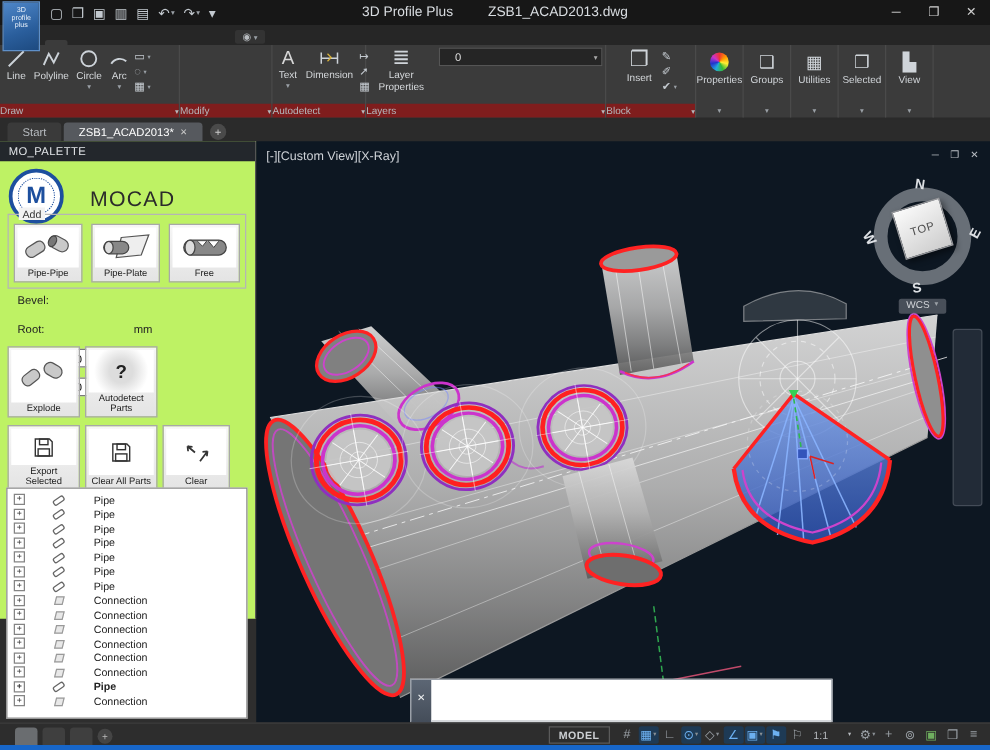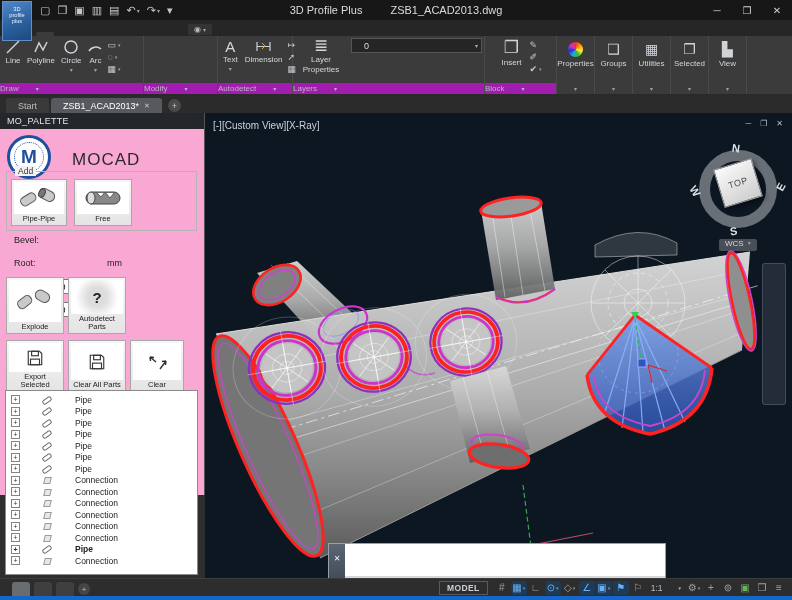--- a/index.html
+++ b/index.html
@@ -17,21 +17,21 @@
   .winbtns{right:0;top:0;display:flex;height:20px;}
   .winbtns span{width:30px;height:20px;display:flex;align-items:center;justify-content:center;font-size:10px;color:#cfcfcf;}
   
   .tabrow{left:0;top:20px;width:792px;height:16px;background:#262626;display:flex;align-items:flex-end;padding-left:36px;box-sizing:border-box;}
   .rtab{font-size:10px;color:#c9cdd1;padding:2px 9px 2px 9px;cursor:default;}
   .rtab.active{background:#3b3b3b;color:#fff;border-radius:2px 2px 0 0;}
   .expressbtn{display:flex;align-items:center;gap:2px;margin-left:8px;padding:1px 6px;color:#b8bcc0;font-size:8px;background:#333;border-radius:2px;margin-bottom:1px;}
   
   .ribbon{left:0;top:36px;width:792px;height:60px;background:#3b3b3b;display:flex;border-bottom:2px solid #2a2a2a;box-sizing:border-box;}
   .panel{position:relative;height:58px;border-right:1px solid #4a4a4a;box-sizing:border-box;display:flex;flex-direction:column;}
-  .panel-label{position:absolute;bottom:0;left:0;right:0;height:11px;font-size:8px;color:#b5b9bd;display:flex;align-items:center;justify-content:flex-start;gap:17px;background:#a21caf;}
+  .panel-label{position:absolute;bottom:0;left:0;right:0;height:11px;font-size:8px;color:#b5b9bd;display:flex;align-items:center;justify-content:space-between;gap:17px;background:#7f1d1d;}
   .panel-label .car{font-size:6px;}
   .pbody{flex:1;display:flex;align-items:flex-start;padding:2px 3px;gap:2px;}
   .bigbtn{display:flex;flex-direction:column;align-items:center;justify-content:flex-start;gap:1px;color:#d5d8db;font-size:8px;line-height:9px;padding:1px 2px;}
   .bigbtn svg{display:block;}
   .bigbtn .car{font-size:6px;color:#9aa0a6;}
   .smallcol{display:flex;flex-direction:column;gap:2px;padding-top:2px;}
   .smallcol .si{display:flex;align-items:center;gap:2px;font-size:9px;color:#c4cad0;}
   .smallcol .car{font-size:5px;color:#9aa0a6;}
   .modgrid{display:grid;grid-template-columns:repeat(4,17px);grid-auto-rows:15px;padding:3px 2px;}
   .modgrid span{font-size:10px;color:#c2c8ce;text-align:center;line-height:15px;}
@@ -43,21 +43,21 @@
   .collapsed .plabel{font-size:8px;color:#d0d4d8;text-align:center;line-height:8px;}
   .collapsed .car{font-size:6px;color:#9aa0a6;position:absolute;bottom:2px;}
   [data-name="panel-properties"] .picon i{display:block;width:15px;height:15px;border-radius:50%;background:conic-gradient(#e33,#f90,#fe3,#3b3,#2ad,#23c,#c3c,#e33);}
   
   .filetabs{left:0;top:96px;width:792px;height:17px;background:#2b2b2b;display:flex;align-items:flex-end;padding-left:6px;box-sizing:border-box;gap:2px;}
   .ftab{height:15px;display:flex;align-items:center;gap:5px;font-size:9px;color:#b9bdc2;background:#3a3a3a;padding:0 12px;border-radius:3px 3px 0 0;}
   .ftab.active{background:#56595e;color:#fff;}
   .ftab .fx{font-size:7px;color:#c9c9c9;}
   .ftab-add{width:13px;height:13px;border-radius:50%;background:#4a4a4a;color:#ccc;font-size:9px;display:flex;align-items:center;justify-content:center;margin-left:4px;margin-bottom:1px;}
   
-  .palette{left:0;top:113px;width:205px;height:382px;background:#f9a8d4;border-right:1px solid #555;box-sizing:border-box;}
+  .palette{left:0;top:113px;width:205px;height:382px;background:#bef264;border-right:1px solid #555;box-sizing:border-box;}
   .pal-header{left:0;top:0;width:100%;height:16px;background:#23272c;color:#e2e5e8;font-size:9px;display:flex;align-items:center;padding-left:7px;box-sizing:border-box;letter-spacing:.3px;}
   .mlogo{left:7px;top:22px;width:44px;height:44px;border-radius:50%;background:#fff;border:3px solid #1d4f9e;box-sizing:border-box;display:flex;align-items:center;justify-content:center;}
   .mlogo::after{content:"";position:absolute;inset:4px;border:1px dotted #1d4f9e;border-radius:50%;}
   .mlogo span{font-size:19px;font-weight:bold;color:#1d4f9e;}
   .brand{left:72px;top:37px;font-size:17px;color:#2b2b2b;letter-spacing:1px;}
   .addbox{left:6px;top:58px;width:191px;height:60px;border:1px solid #b5b5b5;box-sizing:border-box;}
   .addbox .legend{position:absolute;top:-6px;left:8px;background:#f2f2f2;padding:0 3px;font-size:8.5px;color:#333;}
   .addbtns{position:absolute;left:4px;top:7px;right:4px;display:flex;gap:7px;}
   .pbtn{border:1px solid #a8a8a8;background:linear-gradient(#f6f6f6,#e4e4e4);display:flex;flex-direction:column;align-items:center;padding:2px;box-sizing:border-box;gap:1px;}
   .pbtn .icw{background:#fff;width:100%;flex:1;display:flex;align-items:center;justify-content:center;position:relative;}
@@ -417,20 +417,30 @@
               <svg width="44" height="24" viewBox="0 0 44 24" data-name="pipe-pipe-icon">
                 <g stroke="#555" fill="#c9c9c9">
                   <rect x="3" y="9" width="16" height="9" rx="4" transform="rotate(-32 11 13)"></rect>
                   <rect x="22" y="4" width="16" height="10" rx="5" transform="rotate(28 30 9)"></rect>
                 </g>
                 <ellipse cx="25" cy="7" rx="3" ry="4.5" fill="#777" stroke="#444" transform="rotate(25 25 7)"></ellipse>
               </svg>
             </span>
           <span class="lbl">Pipe-Pipe</span>
         </div>
+        <div class="pbtn" style="width:56px;height:47px" data-name="pipe-plate-button">
+          <span class="icw">
+              <svg width="44" height="24" viewBox="0 0 44 24" data-name="pipe-plate-icon">
+                <path d="M18 4 L40 2 L34 18 L14 20 Z" fill="#eee" stroke="#555"></path>
+                <rect x="4" y="7" width="20" height="10" rx="5" fill="#888" stroke="#444"></rect>
+                <ellipse cx="8" cy="12" rx="3.5" ry="5" fill="#ddd" stroke="#444"></ellipse>
+              </svg>
+            </span>
+          <span class="lbl">Pipe-Plate</span>
+        </div>
         <div class="pbtn" style="width:58px;height:47px" data-name="free-button">
           <span class="icw">
               <svg width="44" height="24" viewBox="0 0 44 24" data-name="free-icon">
                 <rect x="5" y="6" width="34" height="12" rx="6" fill="#888" stroke="#444"></rect>
                 <path d="M16 7 l4 4 4-5 5 6 4-5" fill="#fff" stroke="#444" stroke-width=".8"></path>
                 <ellipse cx="10" cy="12" rx="4" ry="6" fill="#ddd" stroke="#444"></ellipse>
               </svg>
             </span>
           <span class="lbl">Free</span>
         </div>

